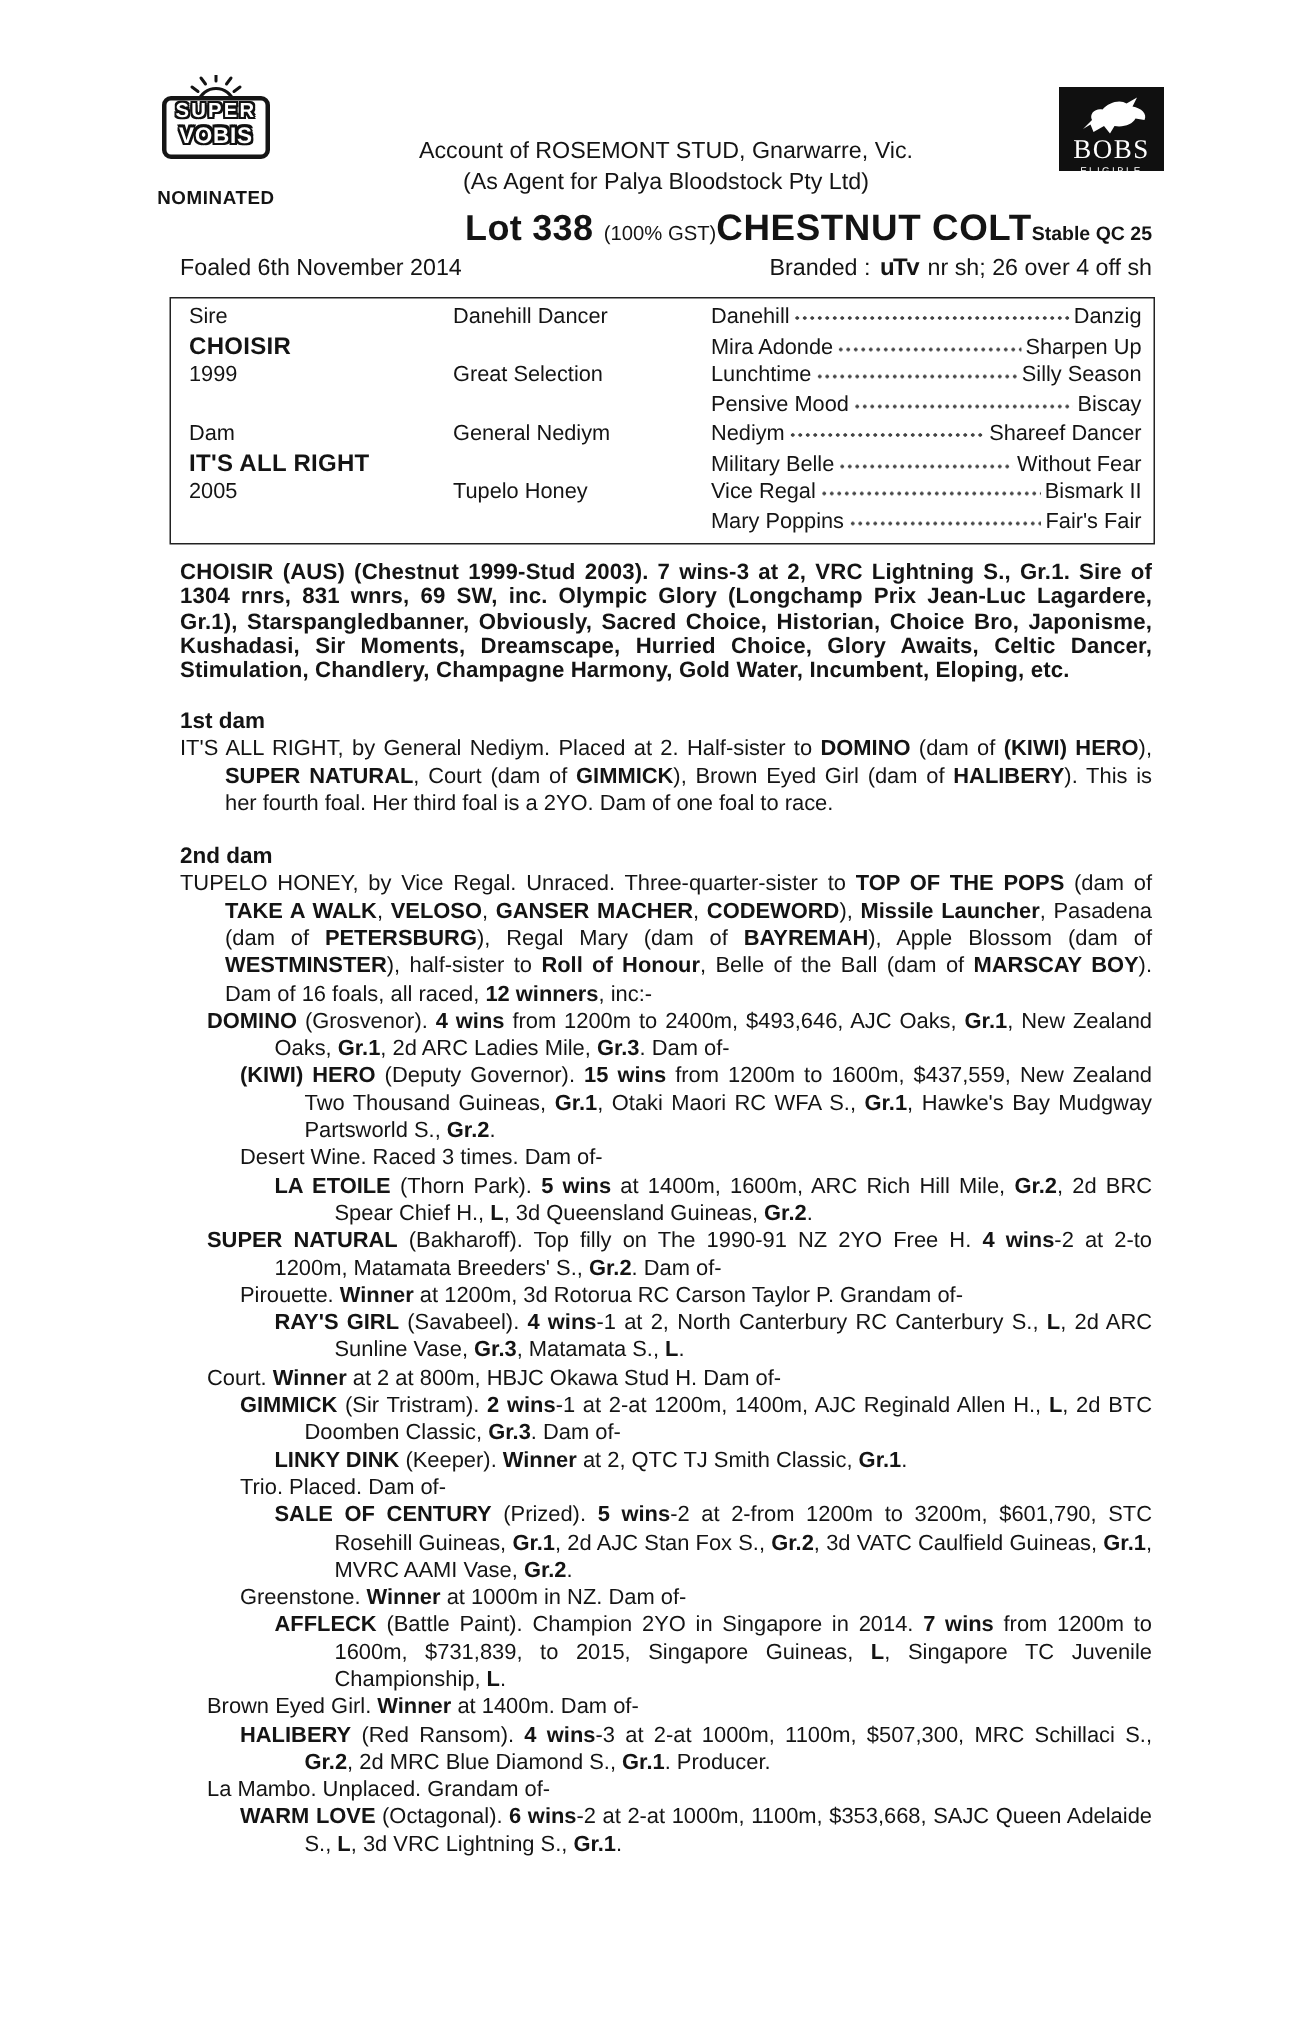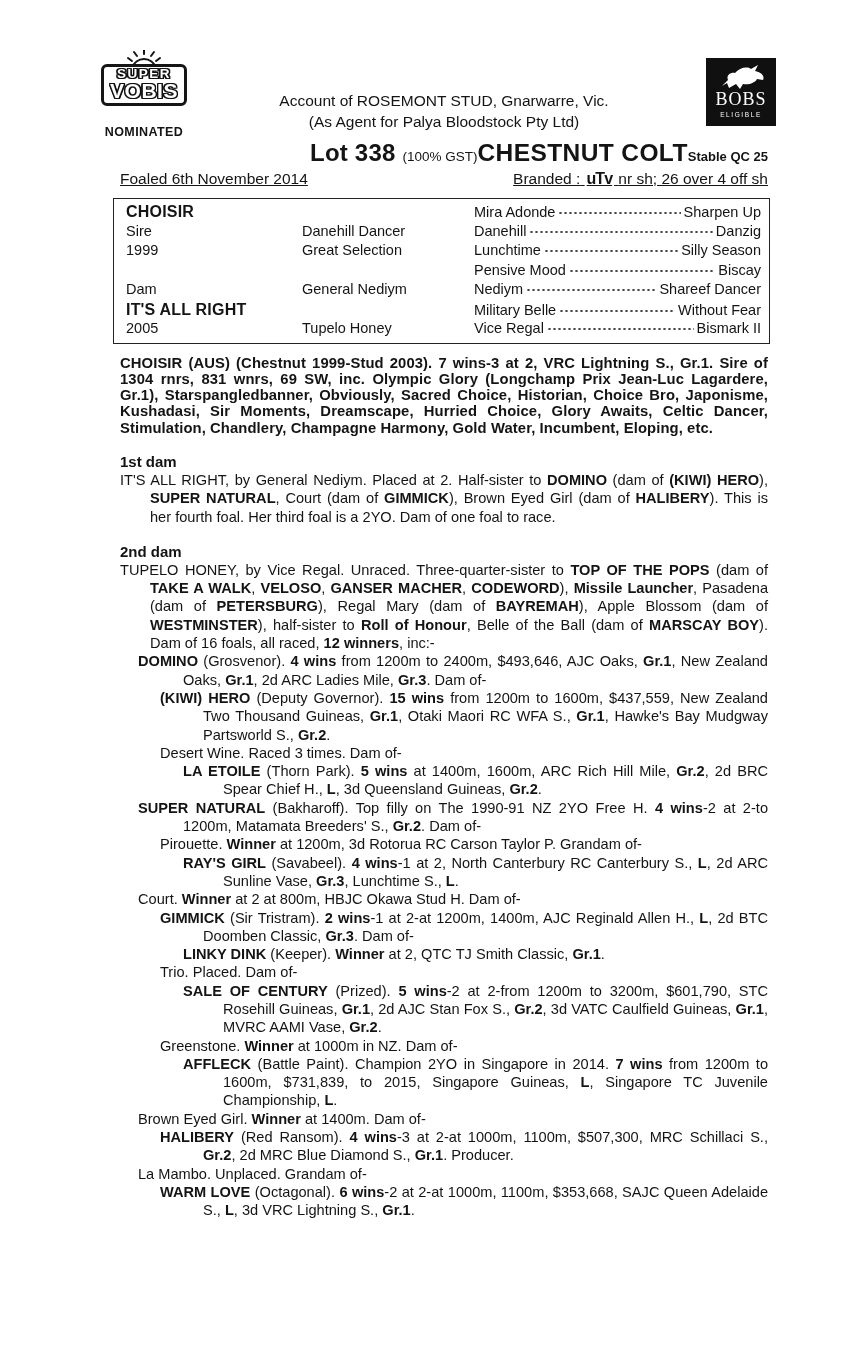--- a/index.html
+++ b/index.html
@@ -11,38 +11,38 @@
   
   .vobis{position:absolute;left:86px;top:50px;width:116px;text-align:center;}
   .vobis-sun{display:block;margin:0 auto -4px;}
   .vobis-box{display:inline-block;border:3px solid #151515;border-radius:6px;padding:0 6px 2px;background:#fff;}
   .outline-txt{
     color:#fff;font-weight:900;
     text-shadow:-1.4px -1.4px 0 #111,1.4px -1.4px 0 #111,-1.4px 1.4px 0 #111,
                  1.4px 1.4px 0 #111,-1.4px 0 0 #111,1.4px 0 0 #111,0 -1.4px 0 #111,0 1.4px 0 #111;
   }
   .vobis-super{font-size:13.5px;letter-spacing:1.5px;line-height:14px;}
-  .vobis-vobis{font-size:21px;letter-spacing:.5px;line-height:20px;text-align:right;}
+  .vobis-vobis{font-size:15px;letter-spacing:.5px;line-height:20px;}
   .vobis-nom{font-size:12.5px;font-weight:800;letter-spacing:.4px;margin-top:19px;}
-  .bobs{position:absolute;right:84px;top:58px;width:70px;height:68px;background:#101010;text-align:center;}
+  .bobs{position:absolute;right:84px;top:58px;width:70px;height:56px;background:#101010;text-align:center;}
   .bobs-horse{display:block;margin:4px auto 0;}
   .bobs-name{color:#fff;font-family:"Liberation Serif","DejaVu Serif",serif;font-size:18px;letter-spacing:1px;line-height:19px;}
   .bobs-sub{color:#fff;font-size:6.5px;letter-spacing:1.6px;margin-top:2px;}
   
   .inner{margin-left:120px;width:648px;}
   .center-lines{padding-top:90px;text-align:center;}
   .account{font-size:15.5px;font-weight:normal;line-height:21px;}
   .agent{font-size:15.5px;line-height:21px;text-align:center;}
   .lot-row{display:flex;align-items:baseline;justify-content:flex-end;margin-top:7px;}
   .lot-left{display:flex;align-items:baseline;}
   .lot-label{font-size:24px;font-weight:800;letter-spacing:.2px;}
   .gst{font-size:13.5px;margin-left:7px;}
   .horse-title{font-size:24.5px;font-weight:700;letter-spacing:.4px;}
   .stable{font-size:13px;font-weight:bold;}
-  .foal-row{display:flex;justify-content:space-between;margin-top:2px;font-size:15.5px;line-height:20px;text-decoration:underline;}
+  .foal-row{display:flex;justify-content:space-between;margin-top:2px;font-size:15.5px;line-height:20px;}
   .brand-mark{font-weight:800;font-size:16px;letter-spacing:-1px;padding:0 2px;}
   
   .ped-table{margin-left:-7px;width:655px;margin-top:9px;border:1.5px solid #222;padding:4px 0 3px;}
   .ped-row{display:flex;align-items:baseline;height:19.5px;font-size:14.5px;}
   .pc1{width:176px;padding-left:12px;white-space:nowrap;}
   .ped-name{font-weight:bold;font-size:16px;letter-spacing:.2px;}
   .pc2{width:172px;white-space:nowrap;}
   .pc3{flex:1;display:flex;align-items:baseline;padding-right:8px;}
   .pc3 .nm{white-space:nowrap;}
   .lead{flex:1;align-self:stretch;margin:0 3px;
@@ -109,38 +109,38 @@
       <div>Foaled 6th November 2014</div>
       <div>
         <span>Branded :</span>
         <span class="brand-mark">uTv</span>
         <span>nr sh; 26 over 4 off sh</span>
       </div>
     </div>
 
     <div class="ped-table" id="ped-table">
         <div class="ped-row">
-          <div class="pc1 ped-name">CHOISIR</div>
-          <div class="pc2"></div>
-          <div class="pc3">
-            <span class="nm">Mira Adonde</span>
-            <span class="lead"></span>
-            <span class="nm">Sharpen Up</span>
-          </div>
-        </div>
-        <div class="ped-row">
           <div class="pc1">Sire</div>
           <div class="pc2">Danehill Dancer</div>
           <div class="pc3">
             <span class="nm">Danehill</span>
             <span class="lead"></span>
             <span class="nm">Danzig</span>
           </div>
         </div>
         <div class="ped-row">
+          <div class="pc1 ped-name">CHOISIR</div>
+          <div class="pc2"></div>
+          <div class="pc3">
+            <span class="nm">Mira Adonde</span>
+            <span class="lead"></span>
+            <span class="nm">Sharpen Up</span>
+          </div>
+        </div>
+        <div class="ped-row">
           <div class="pc1">1999</div>
           <div class="pc2">Great Selection</div>
           <div class="pc3">
             <span class="nm">Lunchtime</span>
             <span class="lead"></span>
             <span class="nm">Silly Season</span>
           </div>
         </div>
         <div class="ped-row">
           <div class="pc1"></div>
@@ -169,38 +169,47 @@
             <span class="nm">Without Fear</span>
           </div>
         </div>
         <div class="ped-row">
           <div class="pc1">2005</div>
           <div class="pc2">Tupelo Honey</div>
           <div class="pc3">
             <span class="nm">Vice Regal</span>
             <span class="lead"></span>
             <span class="nm">Bismark II</span>
+          </div>
+        </div>
+        <div class="ped-row">
+          <div class="pc1"></div>
+          <div class="pc2"></div>
+          <div class="pc3">
+            <span class="nm">Mary Poppins</span>
+            <span class="lead"></span>
+            <span class="nm">Fair's Fair</span>
           </div>
         </div>
       </div>
 
     <div class="sire-summary">CHOISIR (AUS) (Chestnut 1999-Stud 2003). 7 wins-3 at 2, VRC Lightning S., Gr.1. Sire of 1304 rnrs, 831 wnrs, 69 SW, inc. Olympic Glory (Longchamp Prix Jean-Luc Lagardere, Gr.1), Starspangledbanner, Obviously, Sacred Choice, Historian, Choice Bro, Japonisme, Kushadasi, Sir Moments, Dreamscape, Hurried Choice, Glory Awaits, Celtic Dancer, Stimulation, Chandlery, Champagne Harmony, Gold Water, Incumbent, Eloping, etc.</div>
 
     <div id="dam-sections">
         <div class="dam-head">1st dam</div>
         <div class="para dam"><span>IT'S ALL RIGHT, by General Nediym. Placed at 2. Half-sister to </span><span class="b">DOMINO</span><span> (dam of </span><span class="b">(KIWI) HERO</span><span>), </span><span class="b">SUPER NATURAL</span><span>, Court (dam of </span><span class="b">GIMMICK</span><span>), Brown Eyed Girl (dam of </span><span class="b">HALIBERY</span><span>). This is her fourth foal. Her third foal is a 2YO. Dam of one foal to race.</span></div>
         <div class="dam-head">2nd dam</div>
         <div class="para dam"><span>TUPELO HONEY, by Vice Regal. Unraced. Three-quarter-sister to </span><span class="b">TOP OF THE POPS</span><span> (dam of </span><span class="b">TAKE A WALK</span><span>, </span><span class="b">VELOSO</span><span>, </span><span class="b">GANSER MACHER</span><span>, </span><span class="b">CODEWORD</span><span>), </span><span class="b">Missile Launcher</span><span>, Pasadena (dam of </span><span class="b">PETERSBURG</span><span>), Regal Mary (dam of </span><span class="b">BAYREMAH</span><span>), Apple Blossom (dam of </span><span class="b">WESTMINSTER</span><span>), half-sister to </span><span class="b">Roll of Honour</span><span>, Belle of the Ball (dam of </span><span class="b">MARSCAY BOY</span><span>). Dam of 16 foals, all raced, </span><span class="b">12 winners</span><span>, inc:-</span></div>
         <div class="para l1"><span class="b">DOMINO</span><span> (Grosvenor). </span><span class="b">4 wins</span><span> from 1200m to 2400m, $493,646, AJC Oaks, </span><span class="b">Gr.1</span><span>, New Zealand Oaks, </span><span class="b">Gr.1</span><span>, 2d ARC Ladies Mile, </span><span class="b">Gr.3</span><span>. Dam of-</span></div>
         <div class="para l2"><span class="b">(KIWI) HERO</span><span> (Deputy Governor). </span><span class="b">15 wins</span><span> from 1200m to 1600m, $437,559, New Zealand Two Thousand Guineas, </span><span class="b">Gr.1</span><span>, Otaki Maori RC WFA S., </span><span class="b">Gr.1</span><span>, Hawke's Bay Mudgway Partsworld S., </span><span class="b">Gr.2</span><span>.</span></div>
         <div class="para l2"><span>Desert Wine. Raced 3 times. Dam of-</span></div>
         <div class="para l3"><span class="b">LA ETOILE</span><span> (Thorn Park). </span><span class="b">5 wins</span><span> at 1400m, 1600m, ARC Rich Hill Mile, </span><span class="b">Gr.2</span><span>, 2d BRC Spear Chief H., </span><span class="b">L</span><span>, 3d Queensland Guineas, </span><span class="b">Gr.2</span><span>.</span></div>
         <div class="para l1"><span class="b">SUPER NATURAL</span><span> (Bakharoff). Top filly on The 1990-91 NZ 2YO Free H. </span><span class="b">4 wins</span><span>-2 at 2-to 1200m, Matamata Breeders' S., </span><span class="b">Gr.2</span><span>. Dam of-</span></div>
         <div class="para l2"><span>Pirouette. </span><span class="b">Winner</span><span> at 1200m, 3d Rotorua RC Carson Taylor P. Grandam of-</span></div>
-        <div class="para l3"><span class="b">RAY'S GIRL</span><span> (Savabeel). </span><span class="b">4 wins</span><span>-1 at 2, North Canterbury RC Canterbury S., </span><span class="b">L</span><span>, 2d ARC Sunline Vase, </span><span class="b">Gr.3</span><span>, Lunchtime S., </span><span class="b">L</span><span>.</span></div>
+        <div class="para l3"><span class="b">RAY'S GIRL</span><span> (Savabeel). </span><span class="b">4 wins</span><span>-1 at 2, North Canterbury RC Canterbury S., </span><span class="b">L</span><span>, 2d ARC Sunline Vase, </span><span class="b">Gr.3</span><span>, Matamata S., </span><span class="b">L</span><span>.</span></div>
         <div class="para l1"><span>Court. </span><span class="b">Winner</span><span> at 2 at 800m, HBJC Okawa Stud H. Dam of-</span></div>
         <div class="para l2"><span class="b">GIMMICK</span><span> (Sir Tristram). </span><span class="b">2 wins</span><span>-1 at 2-at 1200m, 1400m, AJC Reginald Allen H., </span><span class="b">L</span><span>, 2d BTC Doomben Classic, </span><span class="b">Gr.3</span><span>. Dam of-</span></div>
         <div class="para l3"><span class="b">LINKY DINK</span><span> (Keeper). </span><span class="b">Winner</span><span> at 2, QTC TJ Smith Classic, </span><span class="b">Gr.1</span><span>.</span></div>
         <div class="para l2"><span>Trio. Placed. Dam of-</span></div>
         <div class="para l3"><span class="b">SALE OF CENTURY</span><span> (Prized). </span><span class="b">5 wins</span><span>-2 at 2-from 1200m to 3200m, $601,790, STC Rosehill Guineas, </span><span class="b">Gr.1</span><span>, 2d AJC Stan Fox S., </span><span class="b">Gr.2</span><span>, 3d VATC Caulfield Guineas, </span><span class="b">Gr.1</span><span>, MVRC AAMI Vase, </span><span class="b">Gr.2</span><span>.</span></div>
         <div class="para l2"><span>Greenstone. </span><span class="b">Winner</span><span> at 1000m in NZ. Dam of-</span></div>
         <div class="para l3"><span class="b">AFFLECK</span><span> (Battle Paint). Champion 2YO in Singapore in 2014. </span><span class="b">7 wins</span><span> from 1200m to 1600m, $731,839, to 2015, Singapore Guineas, </span><span class="b">L</span><span>, Singapore TC Juvenile Championship, </span><span class="b">L</span><span>.</span></div>
         <div class="para l1"><span>Brown Eyed Girl. </span><span class="b">Winner</span><span> at 1400m. Dam of-</span></div>
         <div class="para l2"><span class="b">HALIBERY</span><span> (Red Ransom). </span><span class="b">4 wins</span><span>-3 at 2-at 1000m, 1100m, $507,300, MRC Schillaci S., </span><span class="b">Gr.2</span><span>, 2d MRC Blue Diamond S., </span><span class="b">Gr.1</span><span>. Producer.</span></div>
         <div class="para l1"><span>La Mambo. Unplaced. Grandam of-</span></div>

